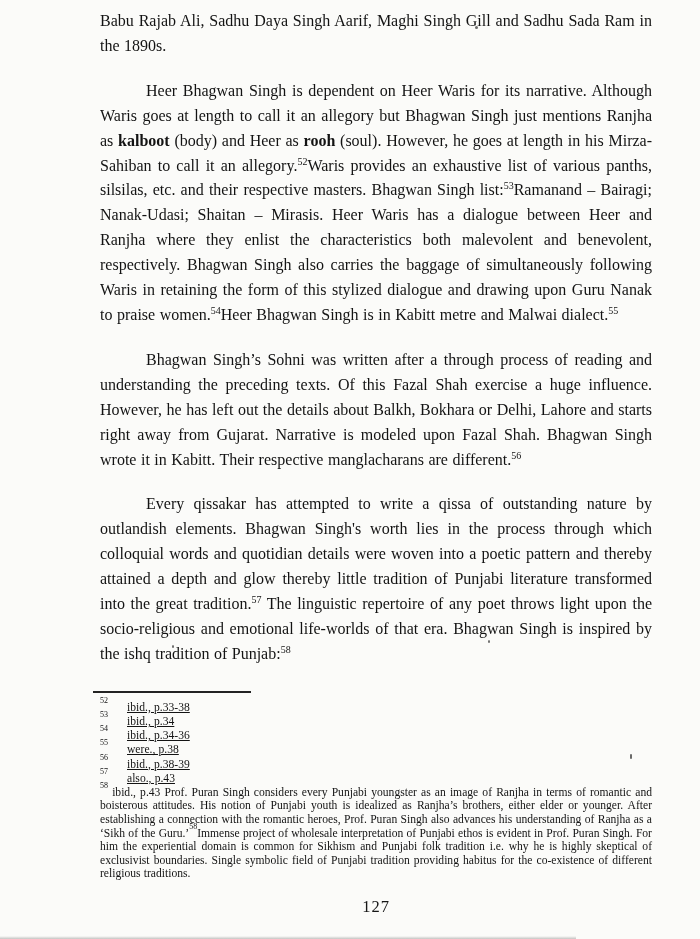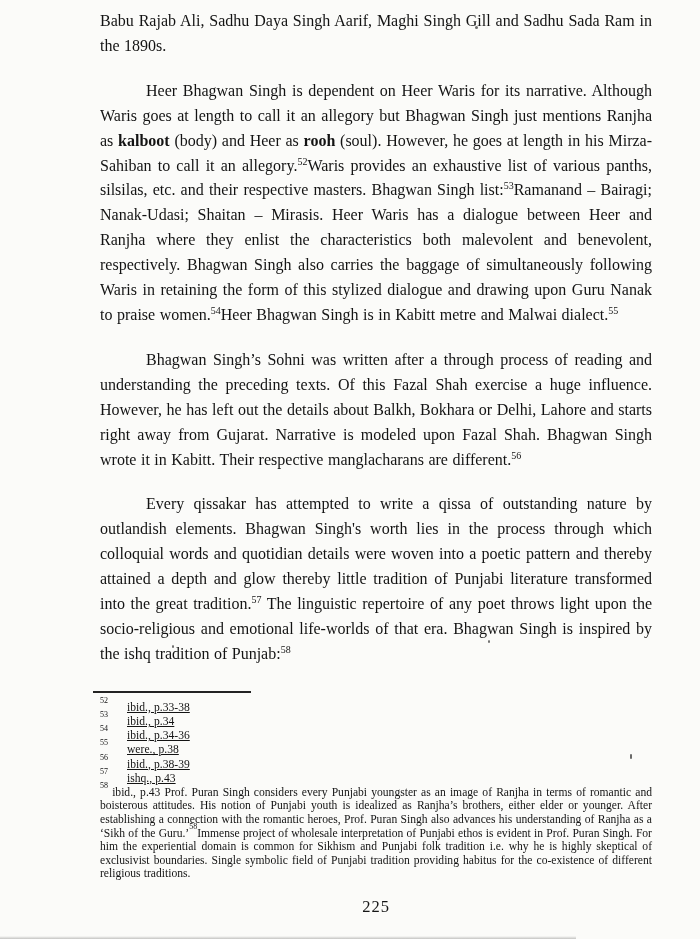--- a/index.html
+++ b/index.html
@@ -125,25 +125,25 @@
       <div class="fn-row">
         <sup>54</sup><span class="fn-text">ibid., p.34-36</span>
       </div>
       <div class="fn-row">
         <sup>55</sup><span class="fn-text">were., p.38</span>
       </div>
       <div class="fn-row">
         <sup>56</sup><span class="fn-text">ibid., p.38-39</span>
       </div>
       <div class="fn-row">
-        <sup>57</sup><span class="fn-text">ishq., p.43</span>
+        <sup>57</sup><span class="fn-text">also., p.43</span>
       </div>
 
       <div class="fn-long"><sup>58</sup><span> ibid., p.43 Prof. Puran Singh considers every Punjabi youngster as an image of Ranjha in terms of romantic and boisterous attitudes. His notion of Punjabi youth is idealized as Ranjha’s brothers, either elder or younger. After establishing a connection with the romantic heroes, Prof. Puran Singh also advances his understanding of Ranjha as a ‘Sikh of the Guru.’</span><sup>58</sup><span>Immense project of wholesale interpretation of Punjabi ethos is evident in Prof. Puran Singh. For him the experiential domain is common for Sikhism and Punjabi folk tradition i.e. why he is highly skeptical of exclusivist boundaries. Single symbolic field of Punjabi tradition providing habitus for the co-existence of different religious traditions.</span></div>
     </div>
 
   </div>
 
-  <div class="page-number">225</div>
+  <div class="page-number">127</div>
 
   <div class="scan-edge"></div>
 
 </div>
 
 </body></html>

